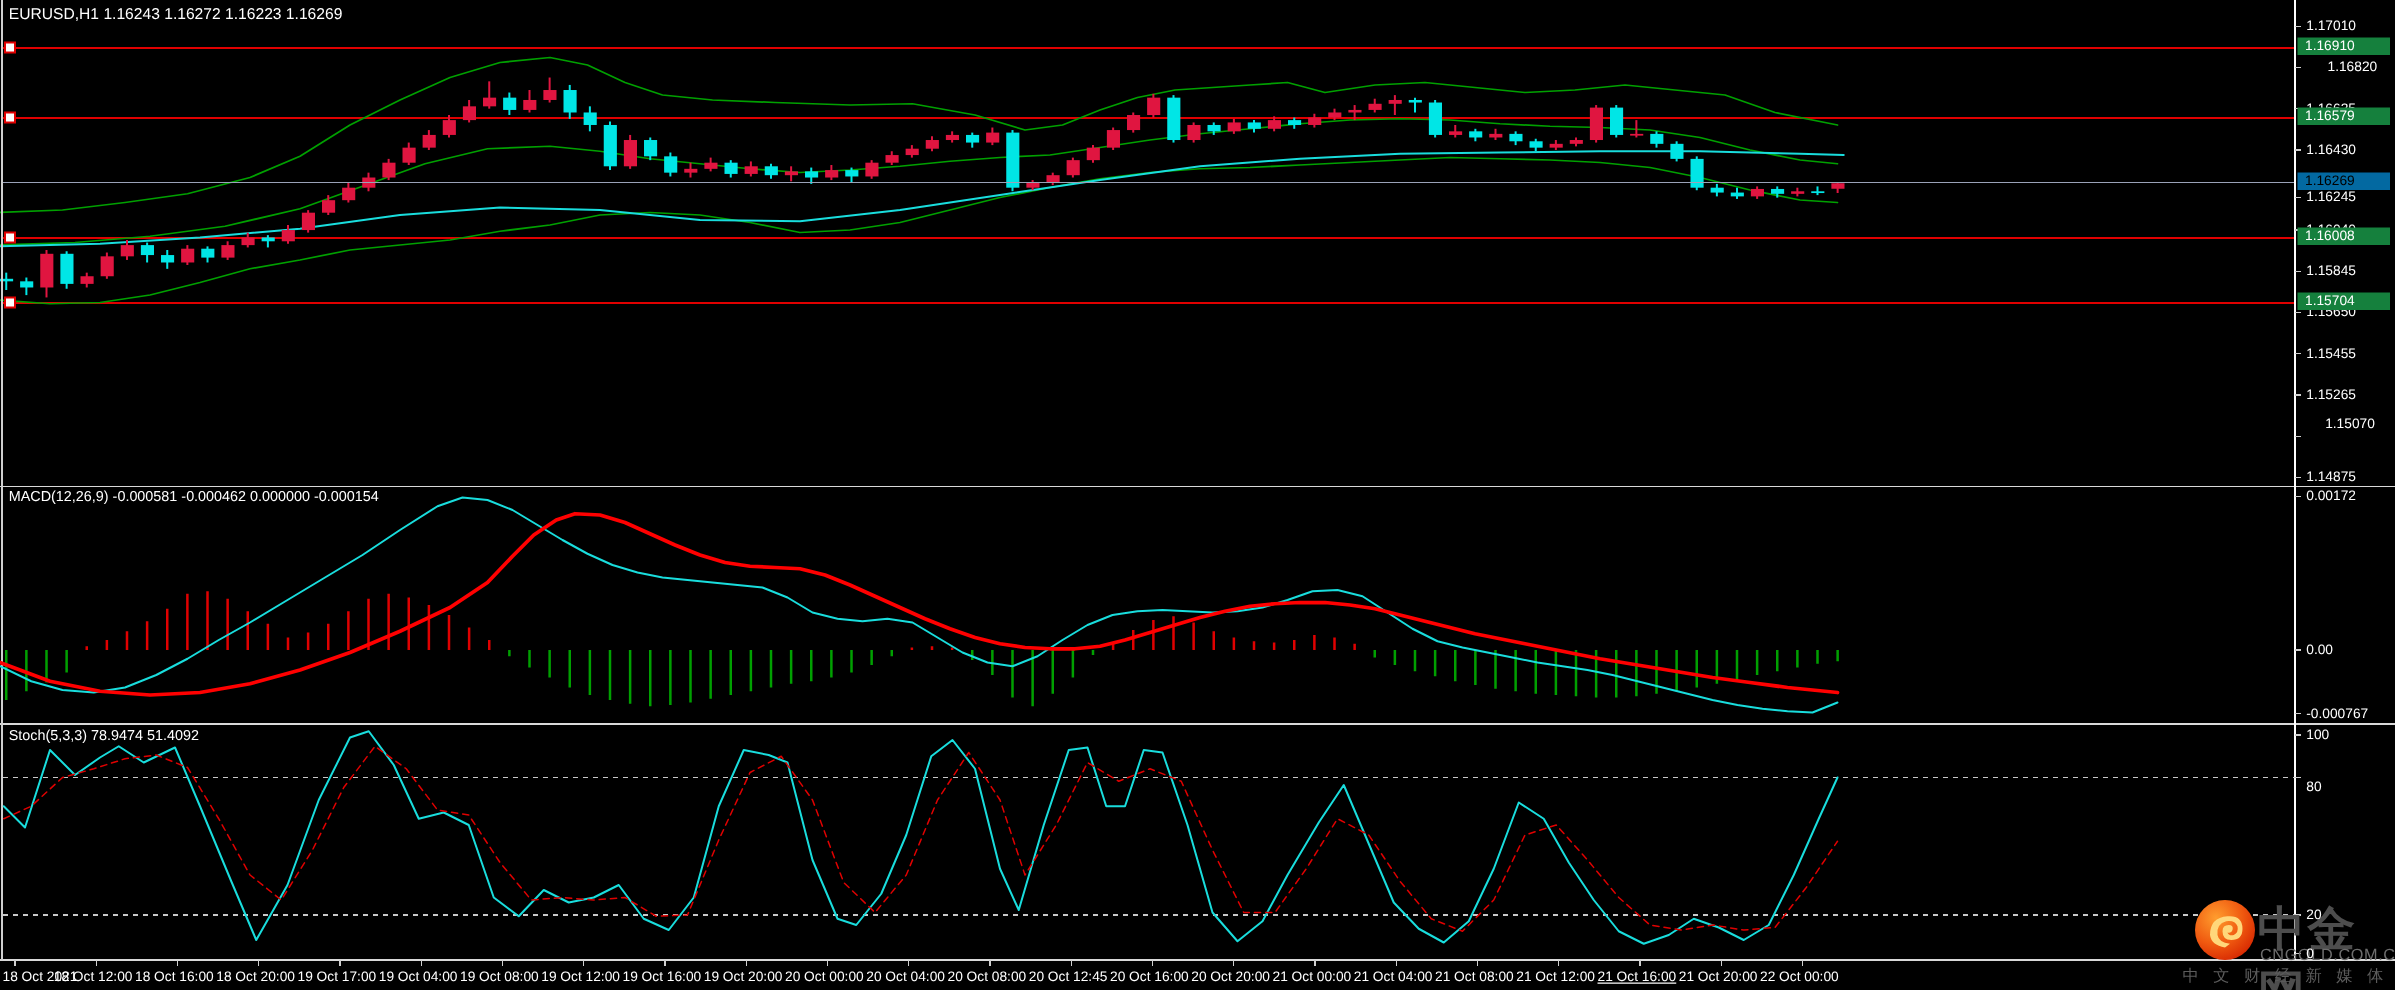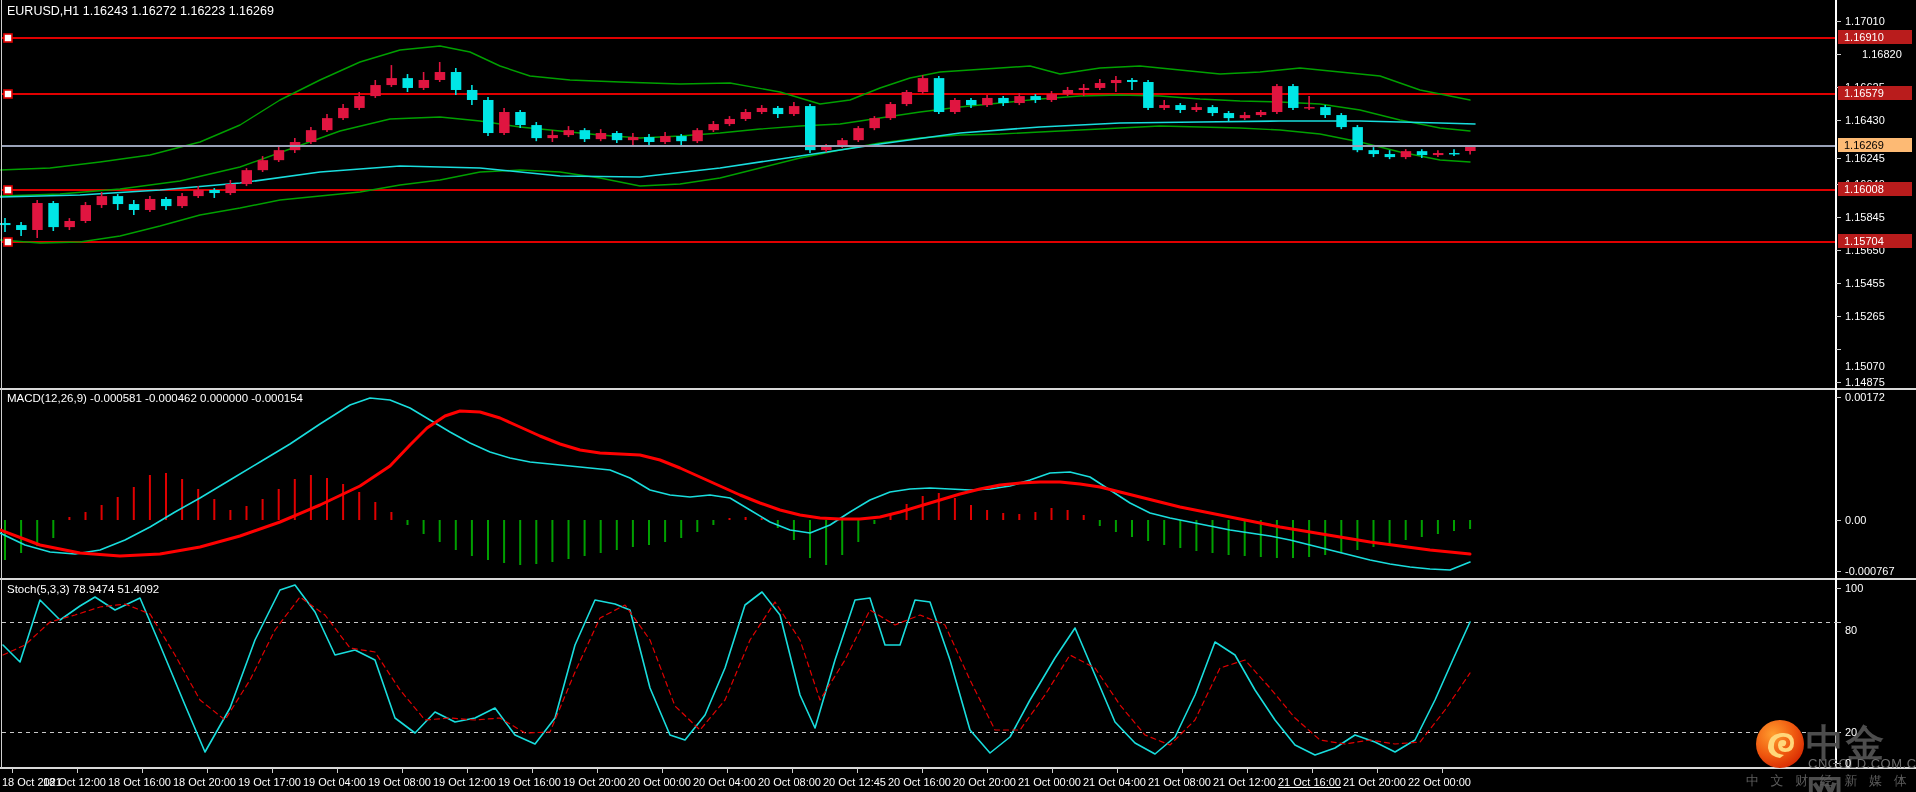--- a/index.html
+++ b/index.html
@@ -5,22 +5,22 @@
   html,body{margin:0;padding:0;background:#000;}
   #stage{position:relative;width:1916px;height:792px;background:#000;overflow:hidden;
          font-family:"Liberation Sans","DejaVu Sans",sans-serif;}
   #chart-svg{position:absolute;left:0;top:0;}
   .ovl{position:absolute;color:#fff;font-size:12px;white-space:nowrap;}
   #title{left:7px;top:4px;font-size:12.5px;}
   #macd-label{left:7px;top:392px;font-size:11.5px;}
   #stoch-label{left:7px;top:583px;font-size:11.5px;}
   .ytick{position:absolute;left:1845px;width:70px;color:#fff;font-size:11px;text-align:left;}
   .pricebox{position:absolute;left:1838px;width:74px;font-size:11px;padding:1px 0 1px 6px;box-sizing:border-box;}
-  .pricebox.red{background:#b91c1c;color:#fff;}
-  .pricebox.cur{background:#fdba74;color:#000;}
+  .pricebox.red{background:#15803d;color:#fff;}
+  .pricebox.cur{background:#0369a1;color:#000;}
   .tlabel{position:absolute;top:776px;color:#fff;font-size:11px;white-space:nowrap;}
   #watermark{position:absolute;left:1742px;top:716px;width:174px;height:76px;}
   #wm-brand{position:absolute;left:64px;top:2px;font-size:38px;font-weight:bold;color:#4d4d4d;letter-spacing:2px;}
   #wm-domain{position:absolute;left:66px;top:40px;font-size:13px;color:#6e6e6e;letter-spacing:0.5px;}
   #wm-tagline{position:absolute;left:4px;top:56px;font-size:13px;color:#5c5c5c;letter-spacing:4px;}
 </style>
 </head>
 <body>
 
 <div id="stage">
@@ -391,21 +391,21 @@
 <div class="ytick" style="top: 15px;">1.17010</div>
     <div class="ytick" style="top: 48px; margin-left: 17px;">1.16820</div>
     <div class="ytick" style="top: 81px;">1.16625</div>
     <div class="ytick" style="top: 114px;">1.16430</div>
     <div class="ytick" style="top: 152px;">1.16245</div>
     <div class="ytick" style="top: 178px;">1.16040</div>
     <div class="ytick" style="top: 211px;">1.15845</div>
     <div class="ytick" style="top: 244px;">1.15650</div>
     <div class="ytick" style="top: 277px;">1.15455</div>
     <div class="ytick" style="top: 310px;">1.15265</div>
-    <div class="ytick" style="top: 360px;">1.15070</div>
+    <div class="ytick" style="top: 333px; text-align: center;">1.15070</div>
     <div class="ytick" style="top: 376px;">1.14875</div>
     <div class="ytick" style="top: 391px;">0.00172</div>
     <div class="ytick" style="top: 514px;">0.00</div>
     <div class="ytick" style="top: 565px;">-0.000767</div>
     <div class="ytick" style="top: 582px;">100</div>
     <div class="ytick" style="top: 624px;">80</div>
     <div class="ytick" style="top: 726px;">20</div>
     <div class="ytick" style="top: 757px;">0</div>
     <div class="pricebox red" style="top: 30px;">1.16910</div>
     <div class="pricebox red" style="top: 86px;">1.16579</div>

